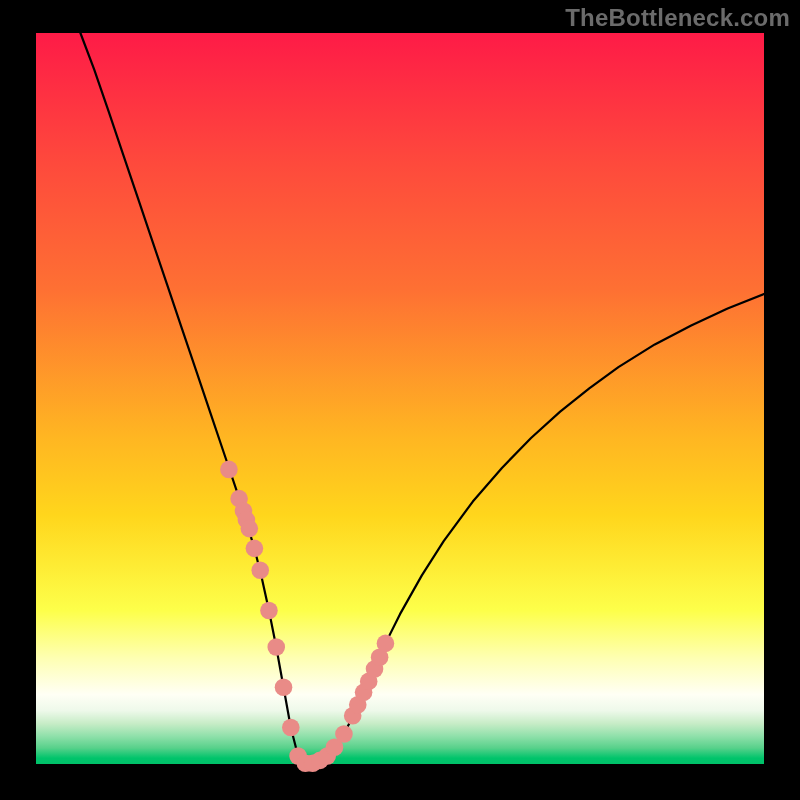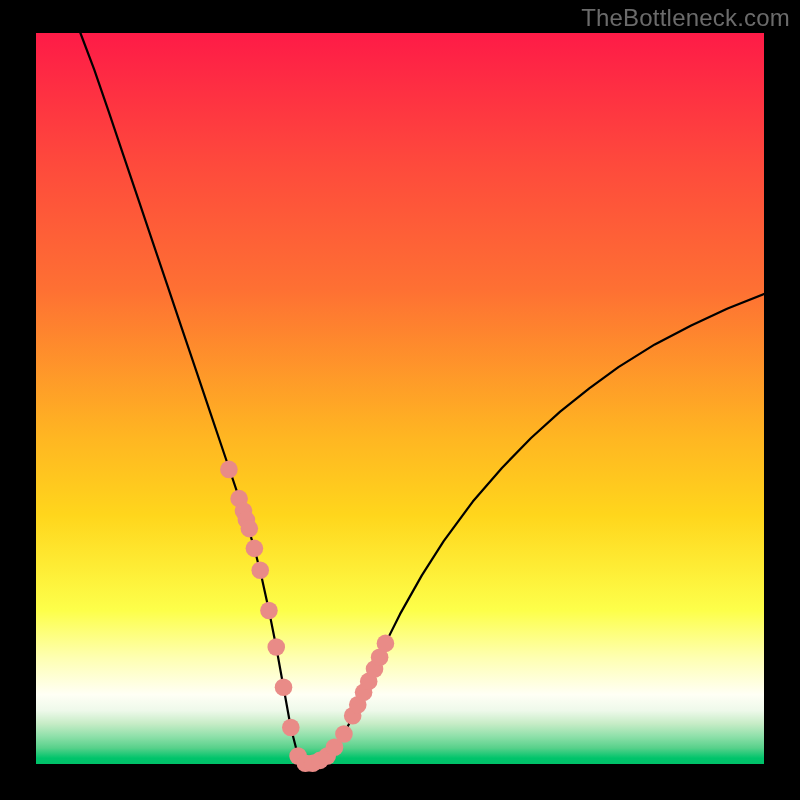--- a/index.html
+++ b/index.html
@@ -15,21 +15,21 @@
   .chart-wrap {
     position: absolute;
     inset: 0;
   }
   .watermark {
     position: absolute;
     top: 4px;
     right: 10px;
     color: #6b6b6b;
     font-size: 24px;
-    font-weight: 400;
+    font-weight: 700;
     letter-spacing: 0.2px;
     user-select: none;
   }
   svg { display: block; }
 </style>
 </head>
 <body>
 
 <div class="chart-wrap">
   <svg id="svg" width="800" height="800" viewBox="0 0 800 800">

